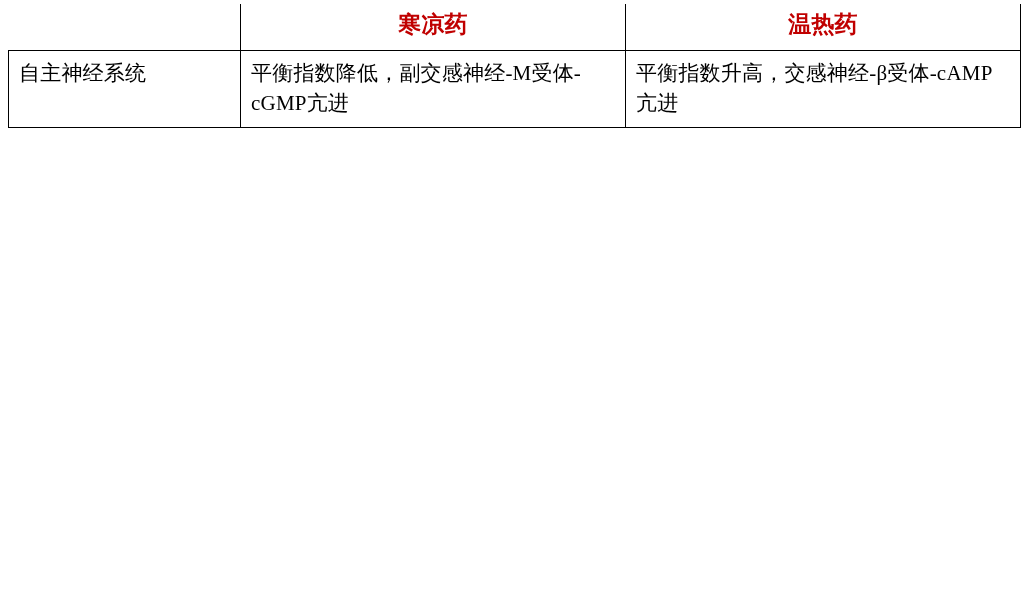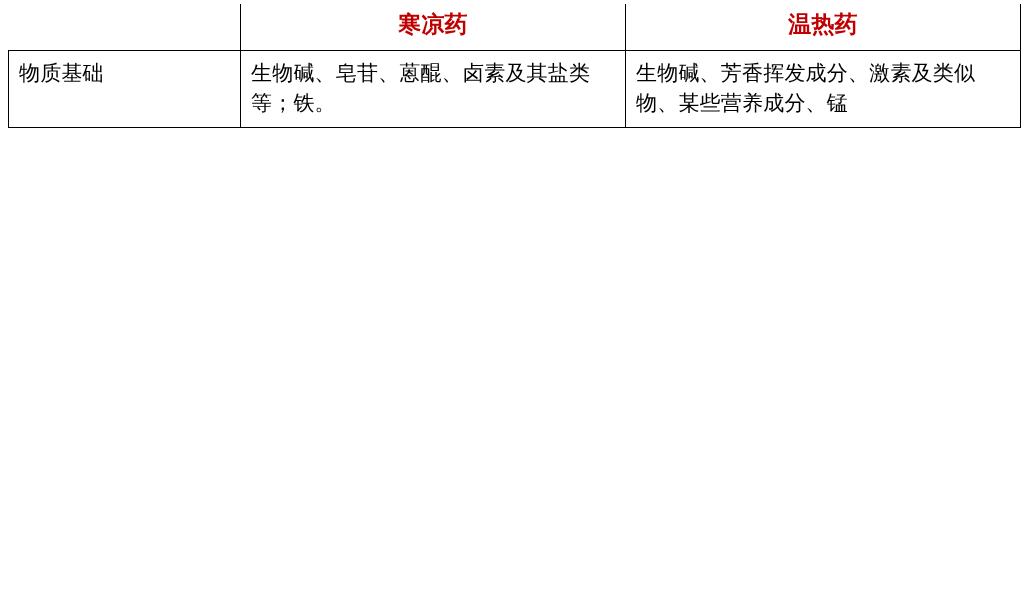--- a/index.html
+++ b/index.html
@@ -82,24 +82,24 @@
     <tbody>
       <tr class="head">
         <td class="blank">
             <span class="h-blank-spacer"></span>
           </td>
         <td class="hcell">寒凉药</td>
         <td class="hcell">温热药</td>
       </tr>
 
 
+      <tr>
+        <td class="rowlabel">自主神经系统</td>
+        <td>平衡指数降低，副交感神经-M受体-cGMP亢进</td>
+        <td>平衡指数升高，交感神经-β受体-cAMP亢进</td>
+      </tr>
 
 
 
 
-      <tr>
-        <td class="rowlabel">物质基础</td>
-        <td>生物碱、皂苷、蒽醌、卤素及其盐类等；铁。</td>
-        <td>生物碱、芳香挥发成分、激素及类似物、某些营养成分、锰</td>
-      </tr>
     </tbody>
   </table>
 </div>
 
 </body></html>

